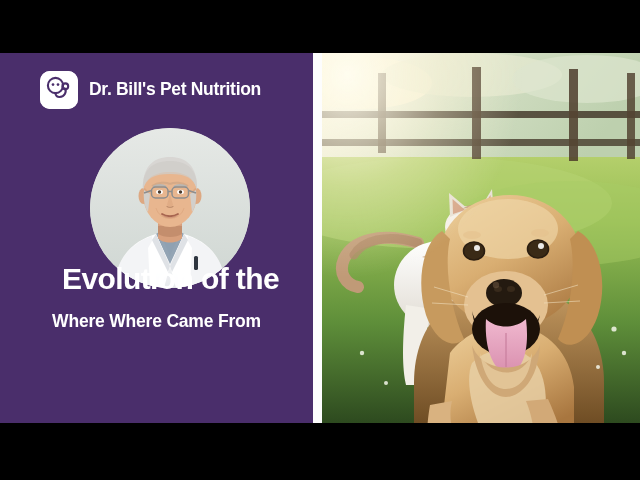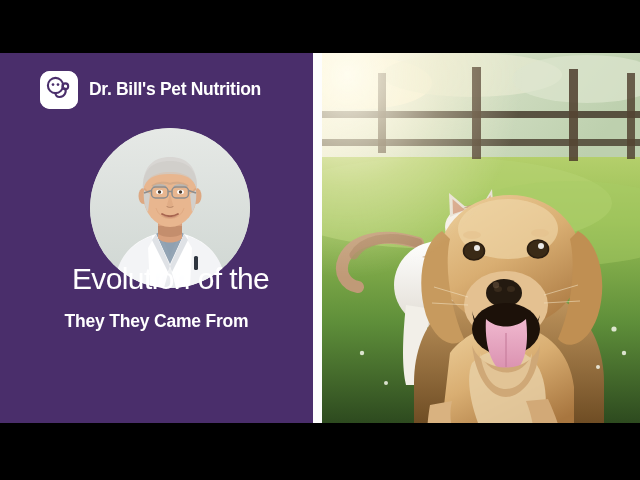--- a/index.html
+++ b/index.html
@@ -31,21 +31,21 @@
   #brand-name{color:#ffffff;font-size:17.5px;font-weight:bold;letter-spacing:-0.3px;
               white-space:nowrap;line-height:1;}
 
   
   #portrait{position:absolute;left:90px;top:75px;width:160px;height:160px;border-radius:50%;
             overflow:hidden;background:#dfe3e0;}
   #portrait svg{display:block;}
 
   
   #headline{position:absolute;left:0;top:207px;width:313px;text-align:center;}
-  .title-line{color:#ffffff;font-weight:normal;font-size:30px;line-height:37px;
+  .title-line{color:#ffffff;font-weight:bold;font-size:30px;line-height:37px;
               letter-spacing:-0.6px;white-space:nowrap;padding-left:28px;}
   #subtitle{color:#ffffff;font-weight:bold;font-size:17.5px;line-height:22px;
             letter-spacing:-0.2px;margin-top:13px;white-space:nowrap;}
 
   
   #photo{position:absolute;left:322px;top:0;width:318px;height:370px;overflow:hidden;
          background:#7ba040;}
   #photo svg{display:block;}
 </style>
 </head>
@@ -151,21 +151,21 @@
             <path d="M72 86 C76 89 84 89 88 86" stroke="#a7654f" stroke-width="1.8" fill="none" stroke-linecap="round"></path>
             <path d="M73 87.5 C76.5 90.5 83.5 90.5 87 87.5" stroke="#c98c72" stroke-width="1.2" fill="none" opacity="0.7"></path>
 
             <path d="M66 80 C70 94 90 94 94 80" stroke="#d9a078" stroke-width="1" fill="none" opacity="0.5"></path>
           </g>
         </svg>
       </div>
 
       <div id="headline">
         <div class="title-line">Evolution of the</div>
-        <div id="subtitle">They They Came From</div>
+        <div id="subtitle">Where Where Came From</div>
       </div>
 
     </div>
 
     <div id="divider"></div>
 
     <div id="photo">
       <svg width="318" height="370" viewBox="0 0 318 370" aria-hidden="true">
         <defs>
           <linearGradient id="skyG" x1="0" y1="0" x2="1" y2="0.3">

